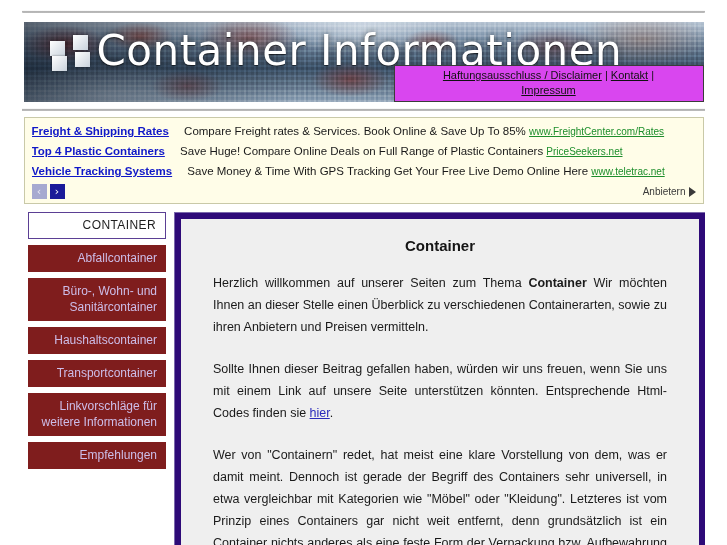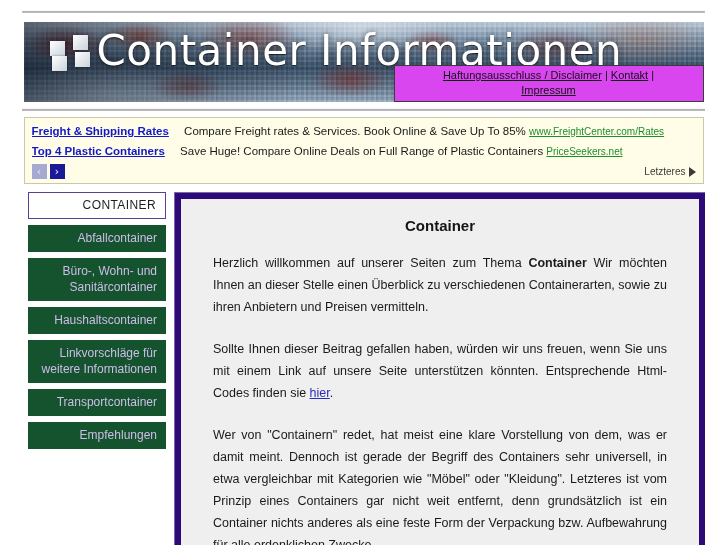--- a/index.html
+++ b/index.html
@@ -209,21 +209,21 @@
   #sidebar-header {
     background: #ffffff;
     border: 1px solid #5b3f94;
     color: #1f1f1f;
     font-size: 12px;
     text-align: right;
     padding: 5px 9px 6px;
     letter-spacing: .4px;
   }
   .sidebar-item {
-    background: #14532d;
+    background: #7f1d1d;
     color: #cdbde8;
     font-size: 12px;
     text-align: right;
     padding: 5px 9px 6px;
     margin-top: 6px;
     line-height: 16px;
     cursor: pointer;
   }
 
   
@@ -296,42 +296,47 @@
     <span class="ad-desc">Compare Freight rates &amp; Services. Book Online &amp; Save Up To 85%</span>
     <span class="ad-url">www.FreightCenter.com/Rates</span>
   </div>
 
   <div class="ad-row">
     <span class="ad-title">Top 4 Plastic Containers</span>
     <span class="ad-desc">Save Huge! Compare Online Deals on Full Range of Plastic Containers</span>
     <span class="ad-url">PriceSeekers.net</span>
   </div>
 
+  <div class="ad-row">
+    <span class="ad-title">Vehicle Tracking Systems</span>
+    <span class="ad-desc">Save Money &amp; Time With GPS Tracking Get Your Free Live Demo Online Here</span>
+    <span class="ad-url">www.teletrac.net</span>
+  </div>
 
   <div id="ad-footer">
     <div id="ad-arrows">
       <span class="ad-arrow disabled">‹</span>
       <span class="ad-arrow active">›</span>
     </div>
     <div id="ad-choices">
-      <span>Letzteres</span>
+      <span>Anbietern</span>
       <span class="tri"></span>
     </div>
   </div>
 </div>
 
 <div id="page-body">
 
   <div id="sidebar">
     <div id="sidebar-header">CONTAINER</div>
     <div class="sidebar-item">Abfallcontainer</div>
     <div class="sidebar-item">Büro-, Wohn- und Sanitärcontainer</div>
     <div class="sidebar-item">Haushaltscontainer</div>
+    <div class="sidebar-item">Transportcontainer</div>
     <div class="sidebar-item">Linkvorschläge für weitere Informationen</div>
-    <div class="sidebar-item">Transportcontainer</div>
     <div class="sidebar-item">Empfehlungen</div>
   </div>
 
   <div id="content-frame">
     <div id="content-inner">
       <div id="content-title">Container</div>
 
       <p class="content-p"><span>Herzlich willkommen auf unserer Seiten zum Thema </span><b>Container</b><span> Wir möchten Ihnen an dieser Stelle einen Überblick zu verschiedenen Containerarten, sowie zu ihren Anbietern und Preisen vermitteln.</span></p>
 
       <p class="content-p"><span>Sollte Ihnen dieser Beitrag gefallen haben, würden wir uns freuen, wenn Sie uns mit einem Link auf unsere Seite unterstützen könnten. Entsprechende Html-Codes finden sie </span><a>hier</a><span>.</span></p>

